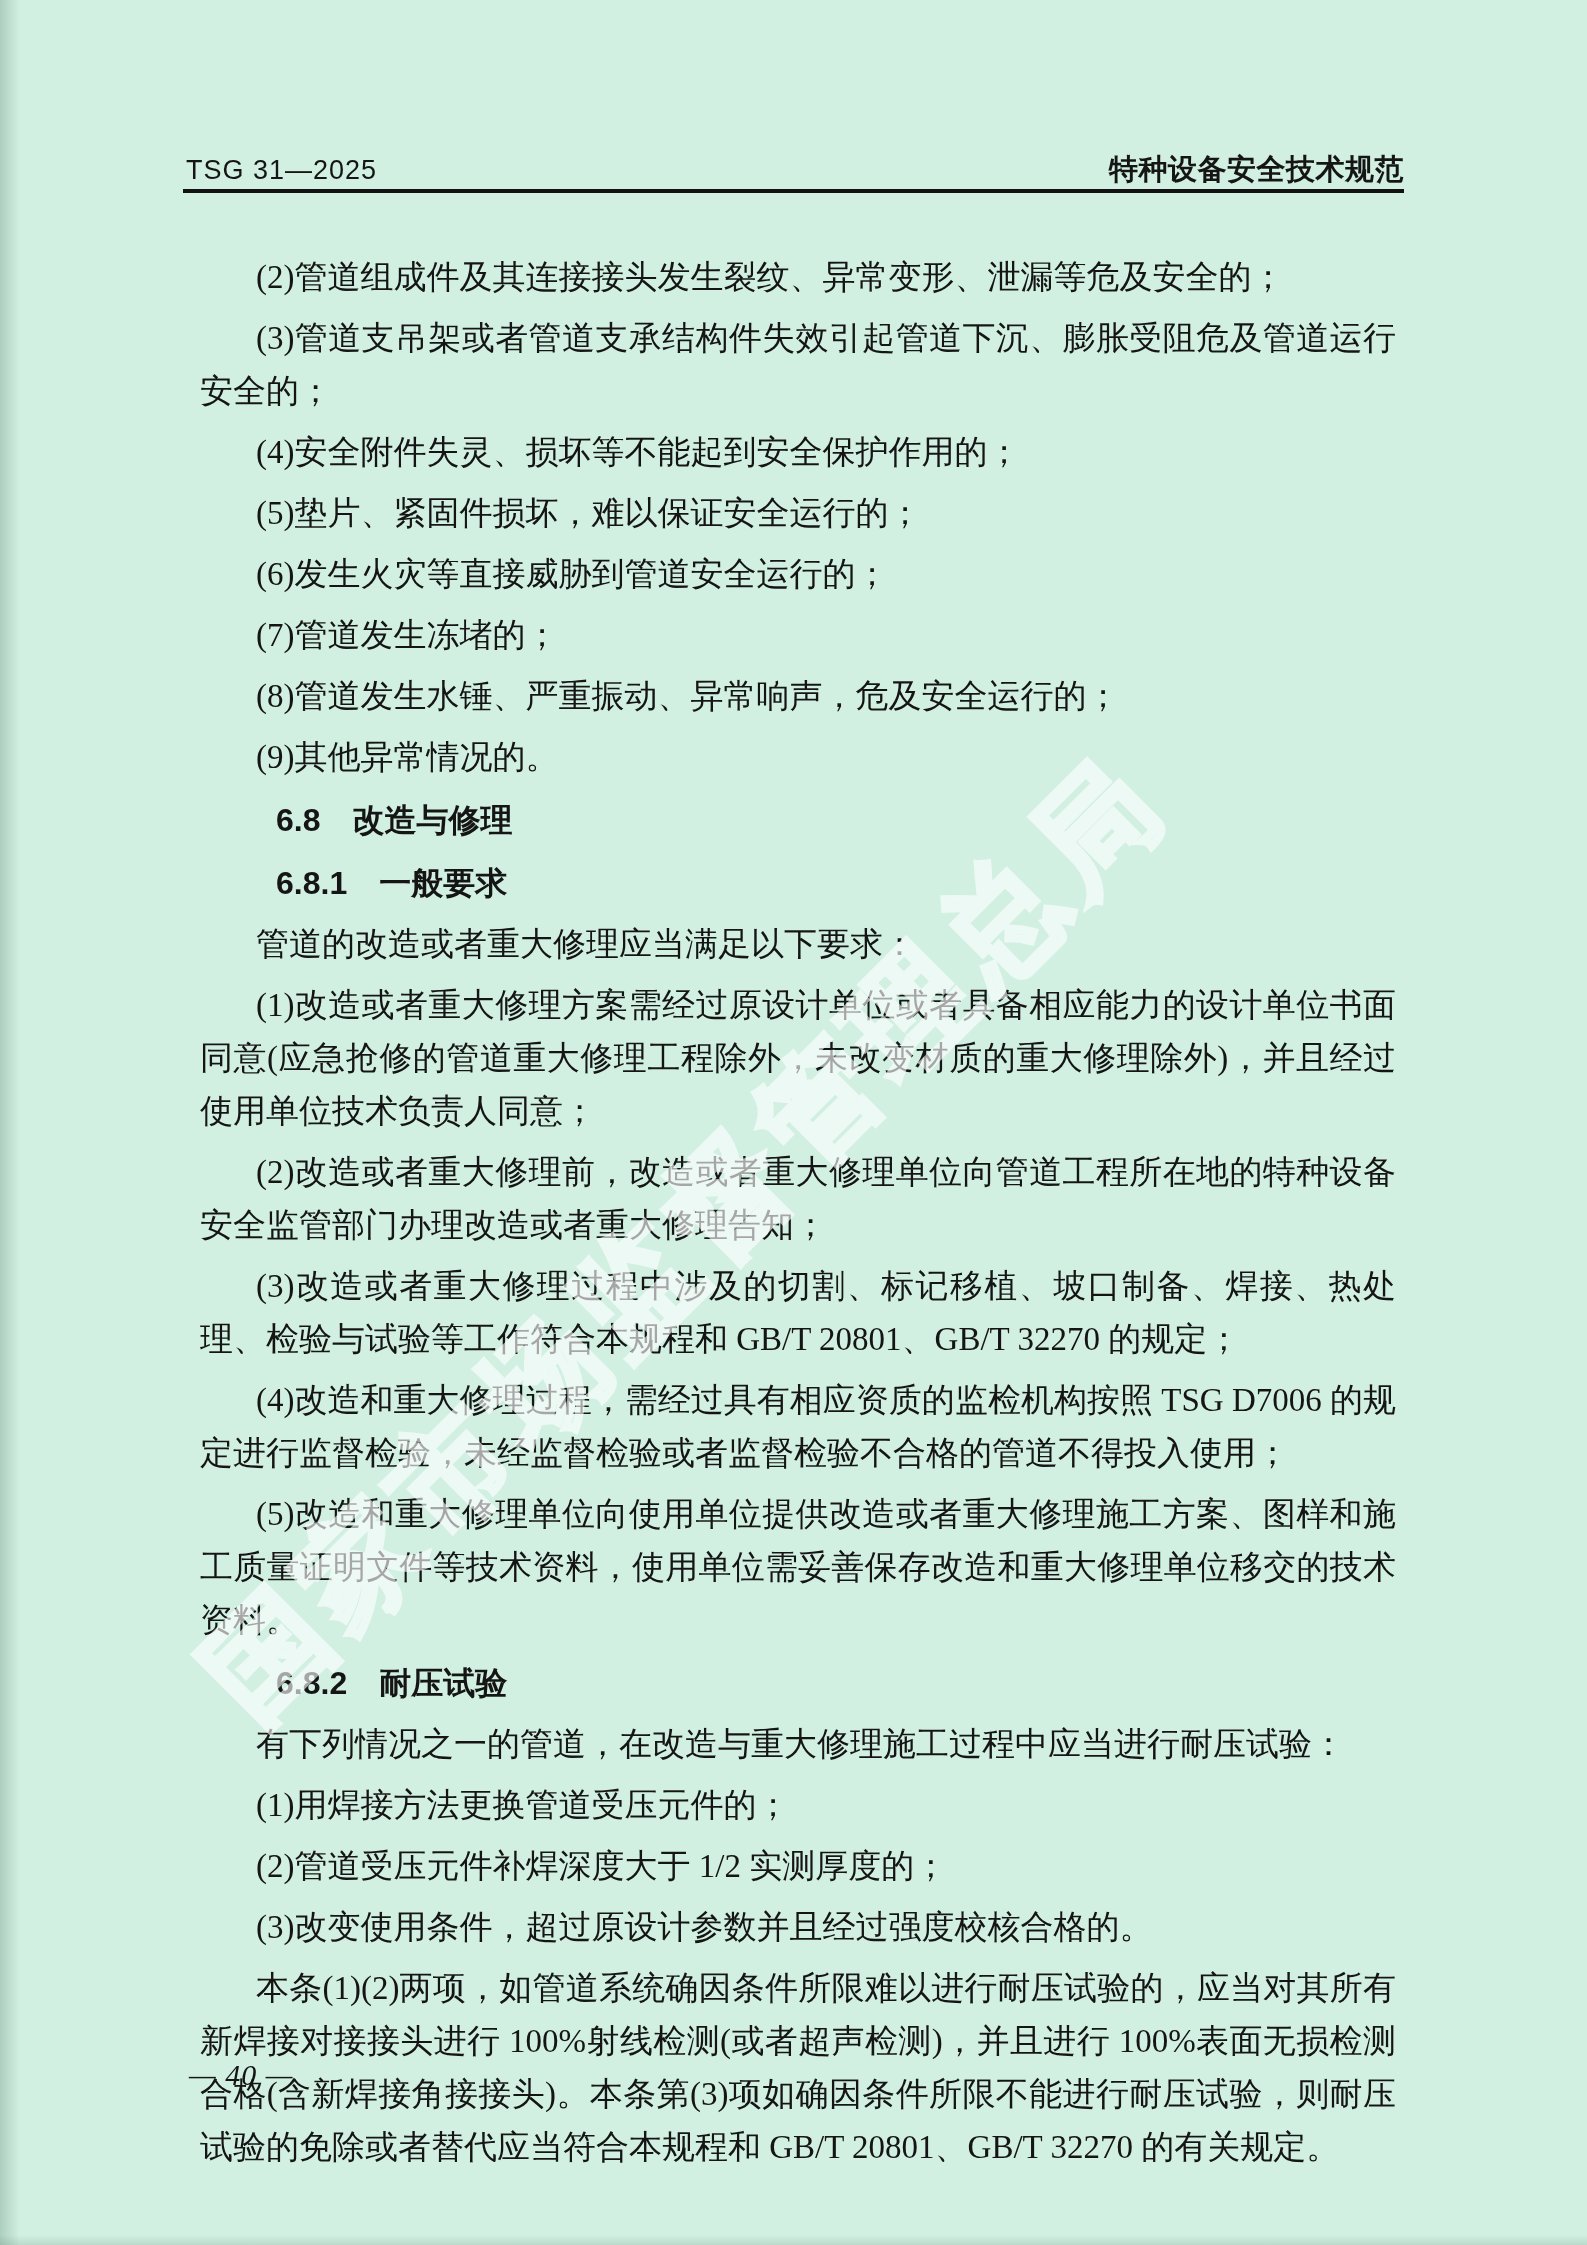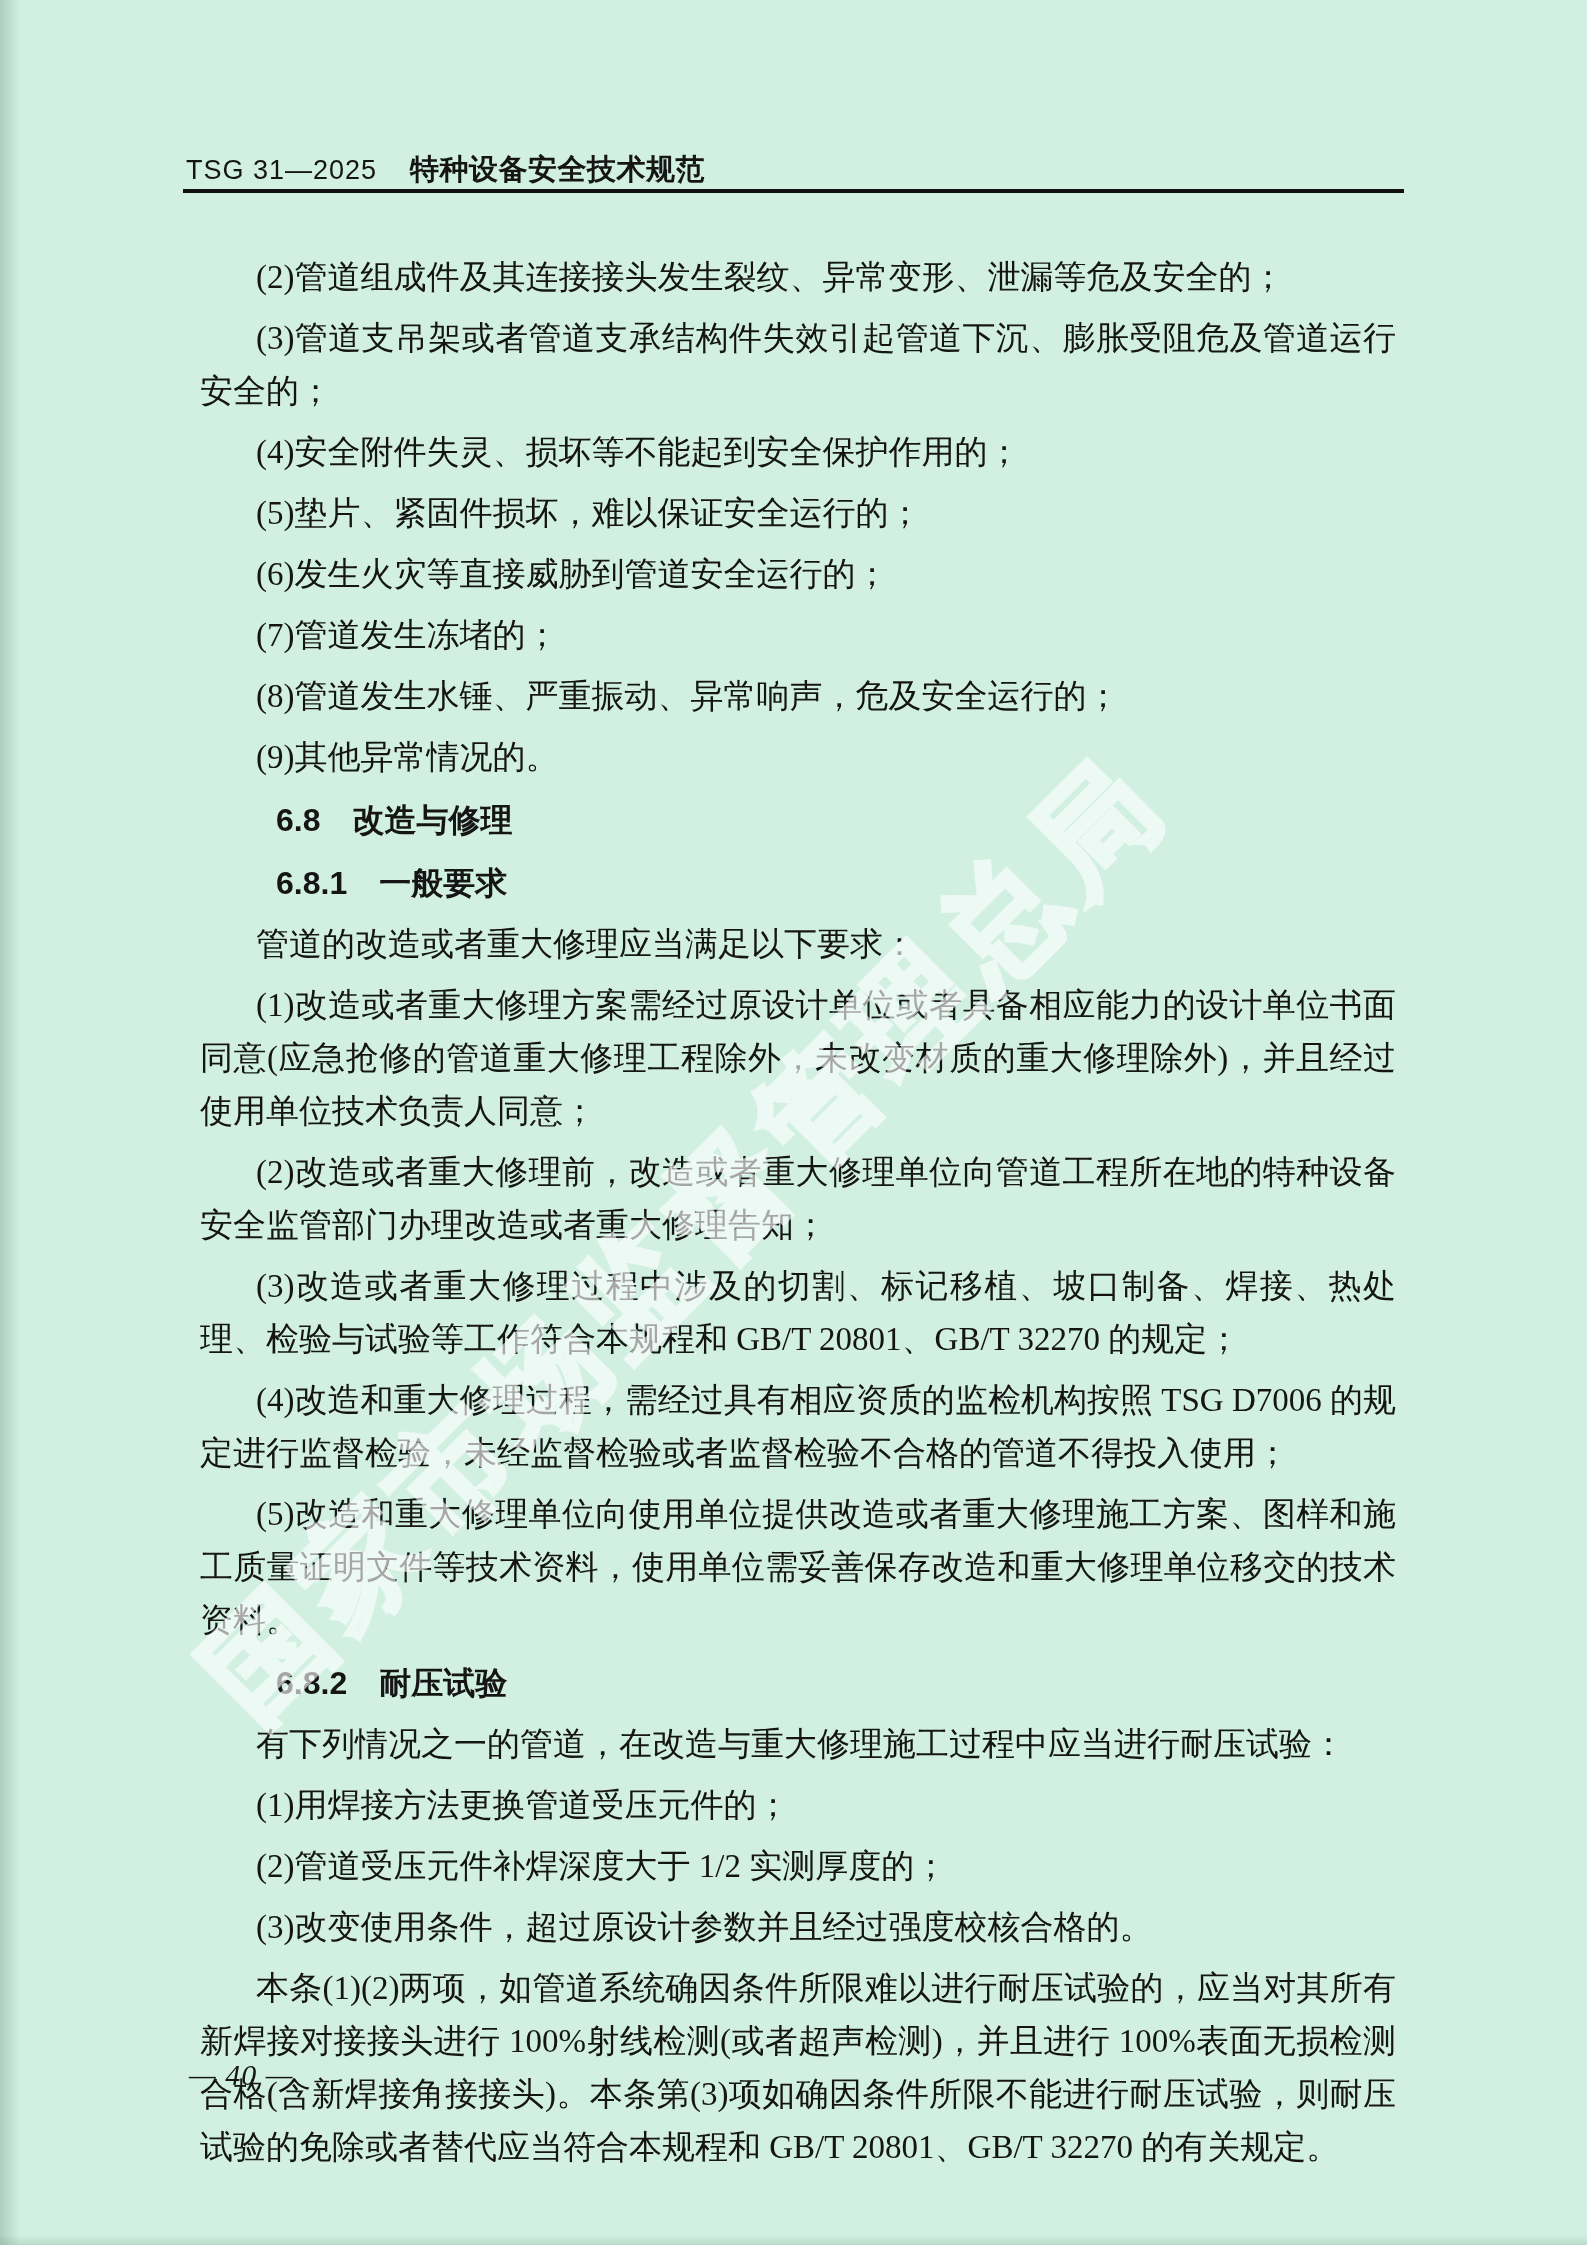--- a/index.html
+++ b/index.html
@@ -19,21 +19,21 @@
     z-index: 8;
   }
   .edge-bottom {
     position: absolute; left: 0; right: 0; bottom: 0; height: 10px;
     background: linear-gradient(0deg, rgba(80,120,100,0.18), rgba(80,120,100,0));
     z-index: 8;
   }
   .header {
     position: absolute;
     left: 186px; top: 150px; width: 1218px;
-    display: flex; align-items: baseline; gap: 33px;
+    display: flex; justify-content: space-between; align-items: baseline; gap: 33px;
   }
   .doc-code {
     font-family: "Liberation Sans", "DejaVu Sans", sans-serif;
     font-size: 27px; letter-spacing: 1px; font-weight: 500;
   }
   .doc-title {
     font-family: "Liberation Sans", "DejaVu Sans", sans-serif;
     font-size: 29px; font-weight: 700; letter-spacing: 0.5px;
   }
   .header-rule {

